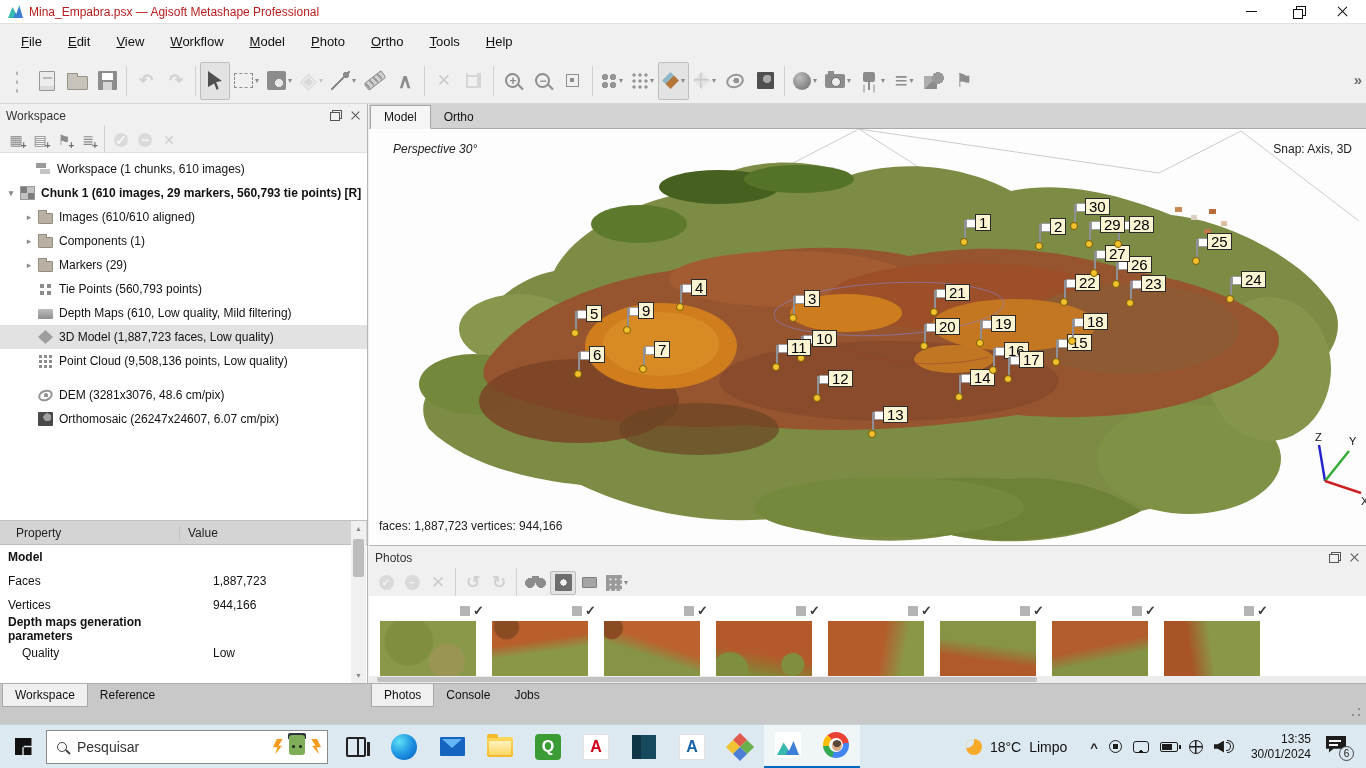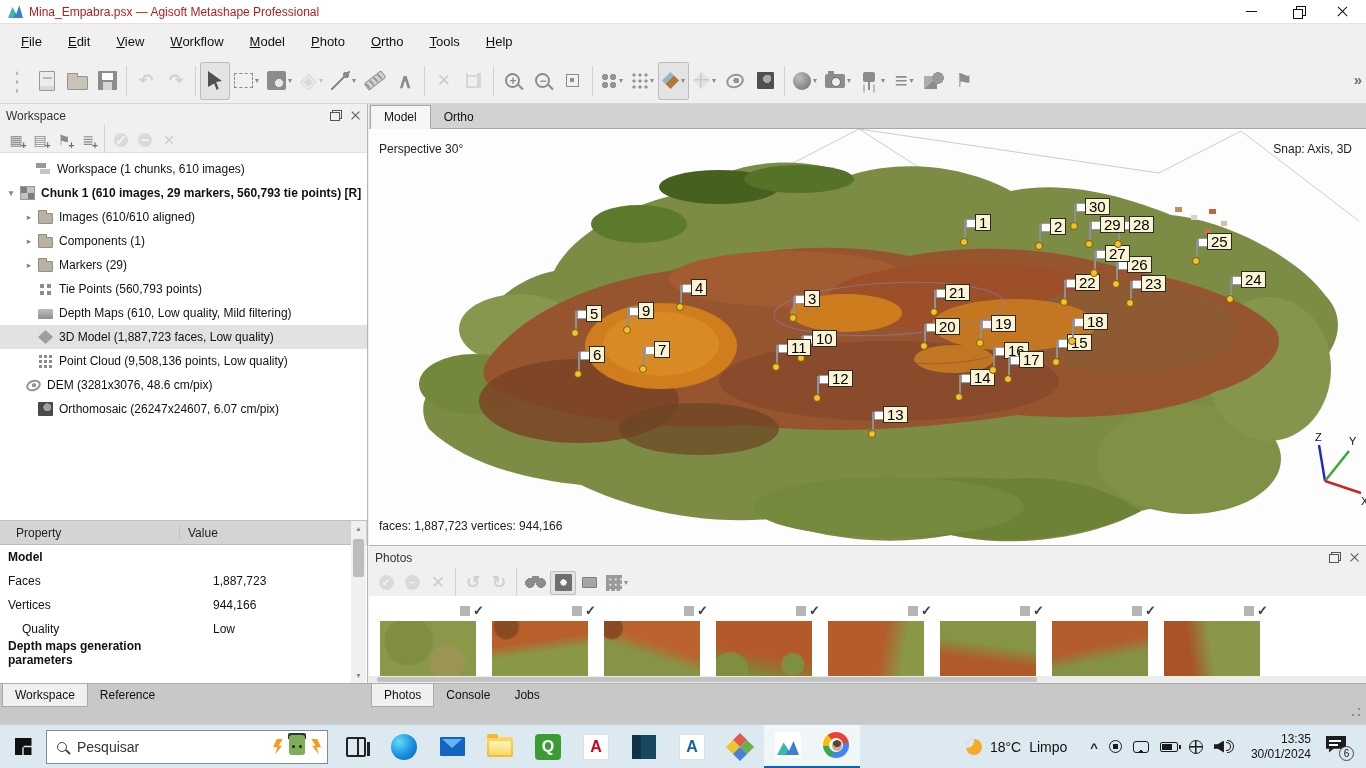--- a/index.html
+++ b/index.html
@@ -122,21 +122,21 @@
 .vscroll .sa { position:absolute; left:0; width:15px; height:15px; color:#8a8a8a; font-size:7px; text-align:center; line-height:15px; }
 .vscroll .sa.up { top:0; } .vscroll .sa.down { bottom:0; }
 .vscroll .sthumb { position:absolute; left:2px; top:18px; width:11px; height:38px; background:#bdbdbd; border-radius:2px; }
 
 
 .view-tabs { position:absolute; left:369px; top:104px; width:997px; height:25px; background:#d2d2d2; border-bottom:1px solid #a8a8a8; display:flex; align-items:flex-end; padding-left:1px; }
 .vtab { font-size:12px; color:#111; padding:4px 13px 4px; }
 .vtab.active { background:#f5f5f5; border:1px solid #a8a8a8; border-bottom:1px solid #f5f5f5; margin-bottom:-1px; }
 .viewport { position:absolute; left:369px; top:129px; width:997px; height:416px; background:#fdfdfd; overflow:hidden; }
 .vp-label { position:absolute; font-size:12px; color:#222; z-index:3; }
-.vp-persp { left:10px; top:13px; }
+.vp-persp { left:24px; top:13px;font-style:italic; }
 .vp-snap { right:14px; top:13px; }
 .vp-status { left:10px; bottom:12px; }
 .terrain-svg { position:absolute; left:0; top:0; z-index:0; }
 .marker { position:absolute; width:8px; height:8px; z-index:2; }
 .m-dot { position:absolute; left:0; top:0; width:8px; height:8px; border-radius:50%; background:#f2c12e; border:1px solid #7a5c00; }
 .m-pole { position:absolute; left:4px; top:-18px; width:2px; height:19px; background:#8e9096; }
 .m-flag { position:absolute; left:6px; top:-19px; width:11px; height:9px; background:#fdfdfd; border:1px solid #9a9ca2; border-radius:1px; }
 .m-label { position:absolute; left:15px; top:-24px; min-width:11px; padding:1px 3px; background:#fbf4d3; border:1px solid #2a2a2a; font-size:15px; line-height:13px; color:#000; text-align:center; }
 .gizmo { position:absolute; left:928px; top:302px; z-index:3; }
 
@@ -520,21 +520,21 @@
         <div class="trow selected" style="padding-left: 22px;">
           <span class="arr"></span>
           <span class="tico tico-model"></span>
           <span>3D Model (1,887,723 faces, Low quality)</span>
         </div>
         <div class="trow" style="padding-left: 22px;">
           <span class="arr"></span>
           <span class="tico tico-pointcloud"></span>
           <span>Point Cloud (9,508,136 points, Low quality)</span>
         </div>
-        <div class="trow" style="padding-left: 10px;">
+        <div class="trow" style="padding-left: 22px; margin-top: 10px;">
           <span class="arr"></span>
           <span class="tico tico-dem"></span>
           <span>DEM (3281x3076, 48.6 cm/pix)</span>
         </div>
         <div class="trow" style="padding-left: 22px;">
           <span class="arr"></span>
           <span class="tico tico-ortho"></span>
           <span>Orthomosaic (26247x24607, 6.07 cm/pix)</span>
         </div>
       </div>
@@ -549,27 +549,27 @@
             <span class="c2"></span>
           </div>
           <div class="prow">
             <span class="c1">Faces</span>
             <span class="c2">1,887,723</span>
           </div>
           <div class="prow">
             <span class="c1">Vertices</span>
             <span class="c2">944,166</span>
           </div>
+          <div class="prow bold">
+            <span class="c1">Depth maps generation parameters</span>
+            <span class="c2"></span>
+          </div>
           <div class="prow indent">
             <span class="c1">Quality</span>
             <span class="c2">Low</span>
-          </div>
-          <div class="prow bold">
-            <span class="c1">Depth maps generation parameters</span>
-            <span class="c2"></span>
           </div>
         </div>
     </div>
     <div class="vscroll">
       <span class="sa up">▲</span>
       <span class="sthumb"></span>
       <span class="sa down">▼</span>
     </div>
   </div>
 

